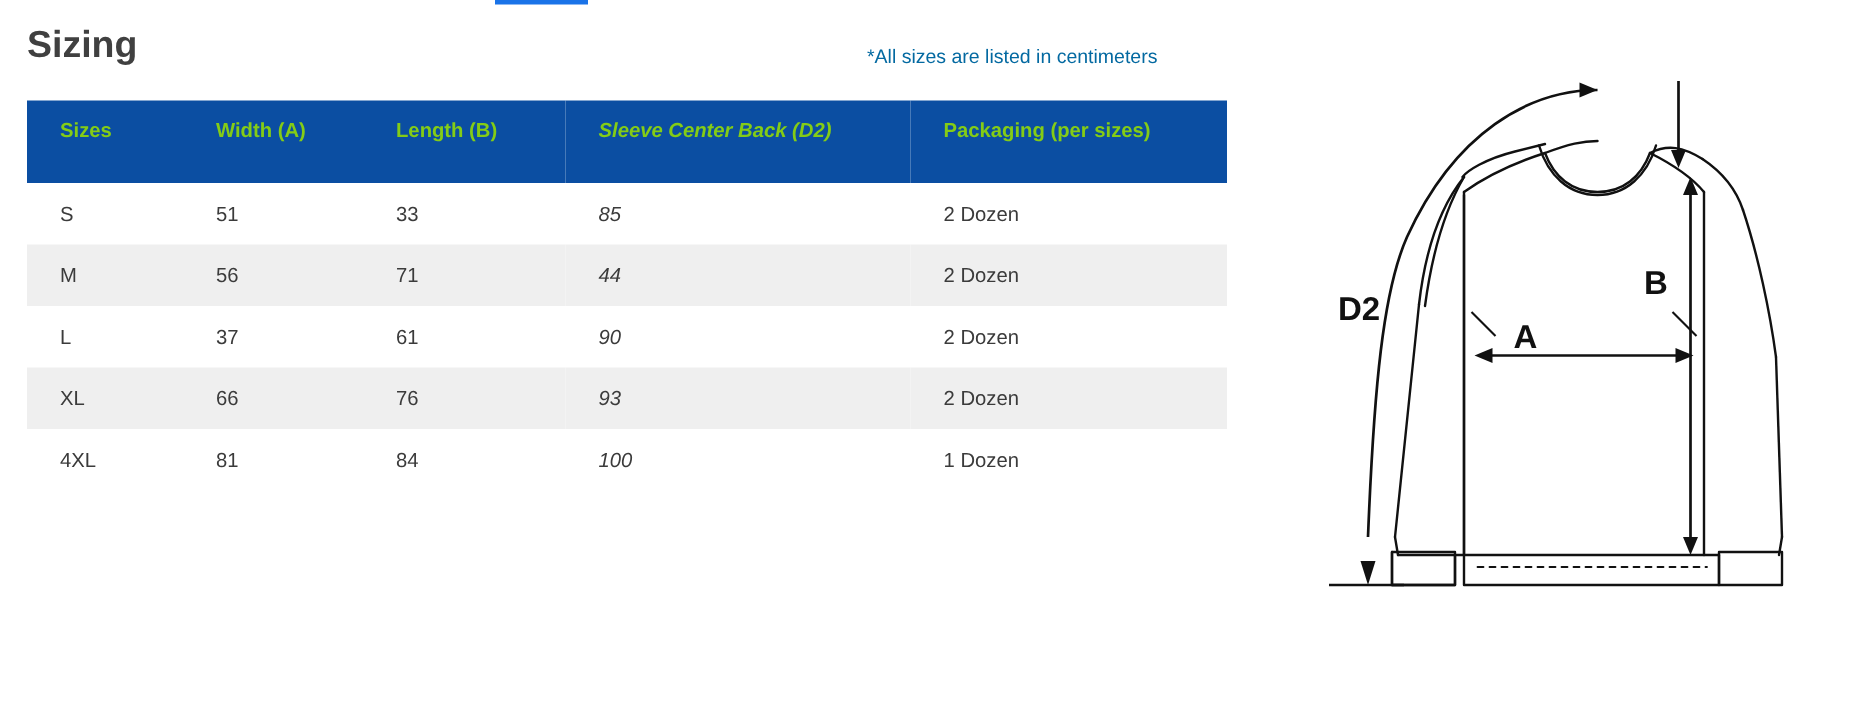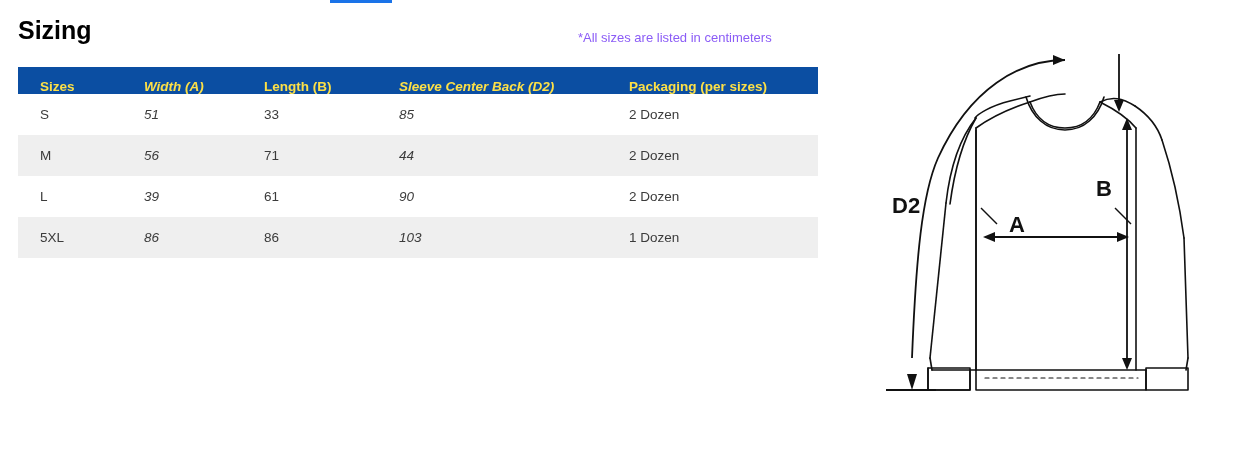--- a/index.html
+++ b/index.html
@@ -35,64 +35,64 @@
     top: 0px;
     width: 840px;
     height: 476px;
   }
   .title {
     position: absolute;
     left: 18px;
     top: 16px;
     font-size: 25px;
     font-weight: bold;
-    color: #000000;
+    color: #404040;
     letter-spacing: 0px;
   }
   .note {
     position: absolute;
     left: 578px;
     top: 30px;
     font-size: 13px;
-    color: #8b5cf6;
+    color: #0369a1;
   }
   table.sizing {
     position: absolute;
     left: 18px;
     top: 67px;
     width: 800px;
     border-collapse: collapse;
     table-layout: fixed;
   }
   table.sizing thead th {
     background: #0b4ea2;
-    color: #fde047;
+    color: #84cc16;
     font-size: 13.5px;
     font-weight: bold;
     text-align: left;
-    padding: 12px 0 0 22px;
+    padding: 12px 0 28px 22px;
     height: 15px;
     box-sizing: border-box;
   }
   table.sizing tbody td {
     font-size: 13.5px;
     color: #3b3b3b;
     text-align: left;
     padding: 13px 0 13px 22px;
     height: 16px;
     box-sizing: border-box;
   }
   table.sizing tbody tr.odd td {
     background: #ffffff;
   }
   table.sizing tbody tr.even td {
     background: #efefef;
   }
   .col-0 { width: 104px; }
-  .col-1 { width: 120px; font-style: italic; }
+  .col-1 { width: 120px; }
   .col-2 { width: 135px; }
   .col-3 { width: 230px; font-style: italic; }
   .col-4 { width: 211px; }
 
   .diagram {
     position: absolute;
     left: 850px;
     top: 18px;
     width: 393px;
     height: 440px;
@@ -139,30 +139,37 @@
         </tr>
         <tr class="even">
           <td class="col-0">M</td>
           <td class="col-1">56</td>
           <td class="col-2">71</td>
           <td class="col-3">44</td>
           <td class="col-4">2 Dozen</td>
         </tr>
         <tr class="odd">
           <td class="col-0">L</td>
-          <td class="col-1">39</td>
+          <td class="col-1">37</td>
           <td class="col-2">61</td>
           <td class="col-3">90</td>
           <td class="col-4">2 Dozen</td>
         </tr>
         <tr class="even">
-          <td class="col-0">5XL</td>
-          <td class="col-1">86</td>
-          <td class="col-2">86</td>
-          <td class="col-3">103</td>
+          <td class="col-0">XL</td>
+          <td class="col-1">66</td>
+          <td class="col-2">76</td>
+          <td class="col-3">93</td>
+          <td class="col-4">2 Dozen</td>
+        </tr>
+        <tr class="odd">
+          <td class="col-0">4XL</td>
+          <td class="col-1">81</td>
+          <td class="col-2">84</td>
+          <td class="col-3">100</td>
           <td class="col-4">1 Dozen</td>
         </tr>
       </tbody>
     </table>
   </div>
 
   <div class="diagram">
     <svg width="393" height="440" viewBox="0 0 393 440" xmlns="http://www.w3.org/2000/svg">
       <g fill="none" stroke="#111111" stroke-width="1.6" stroke-linejoin="round" stroke-linecap="round">
 

